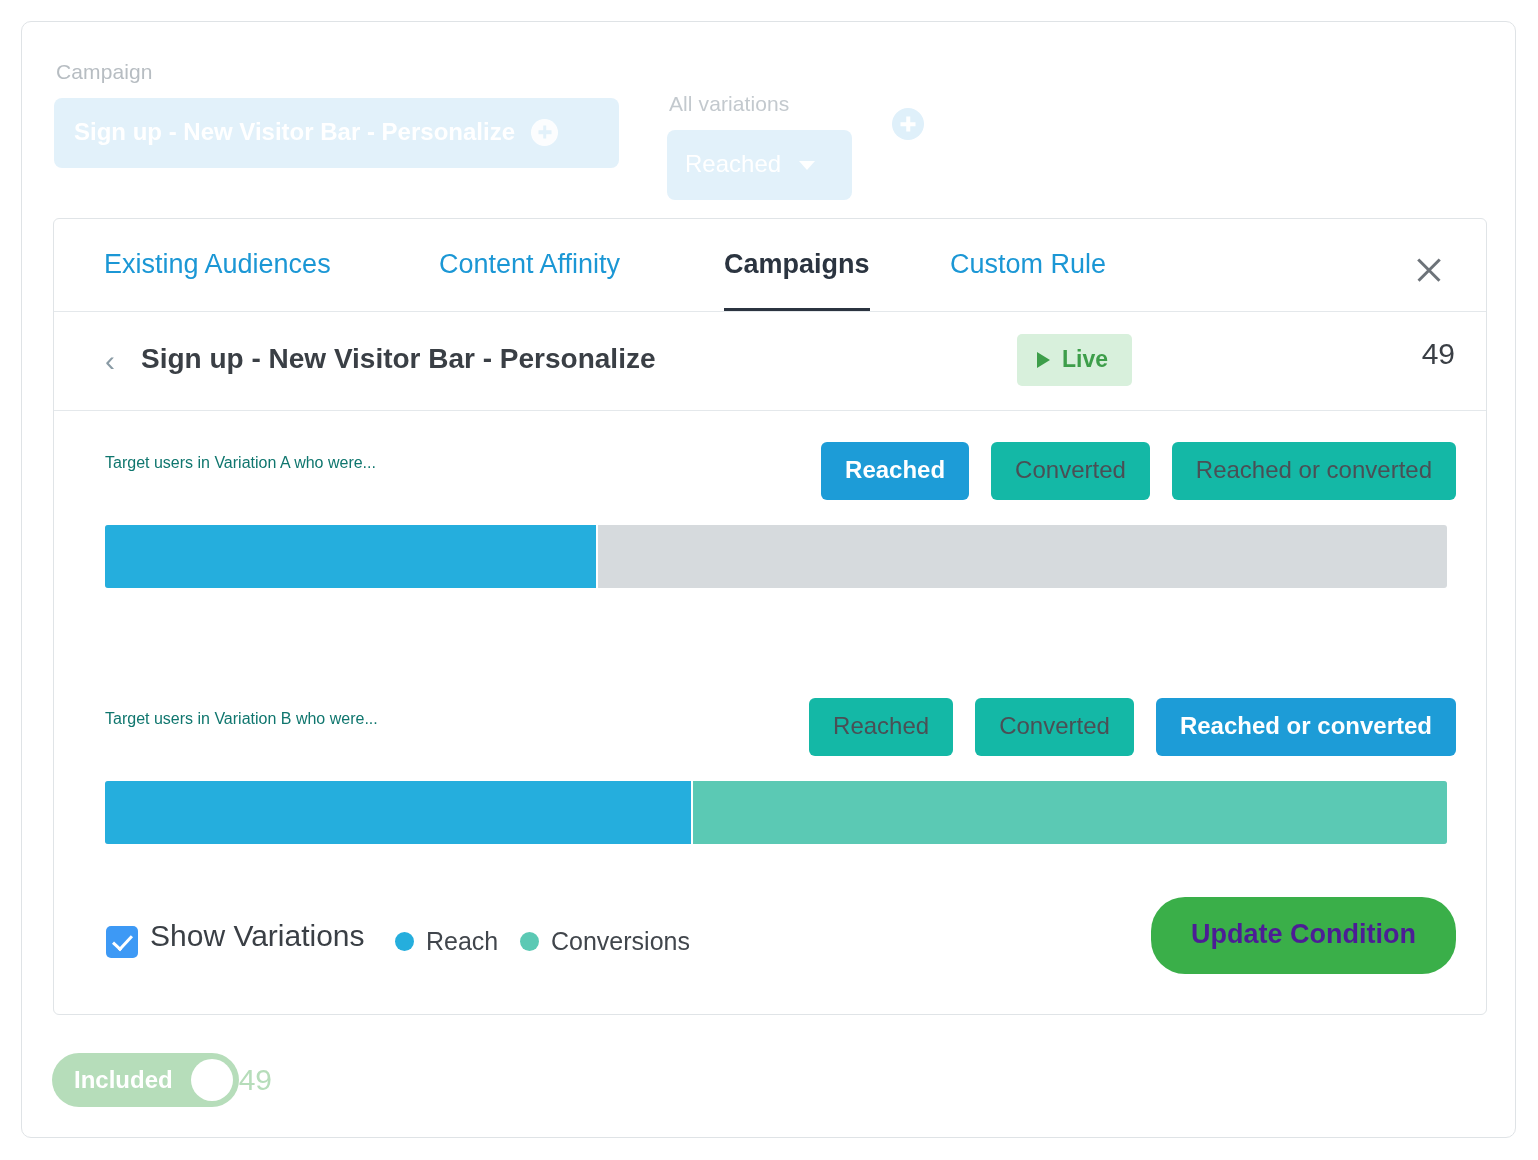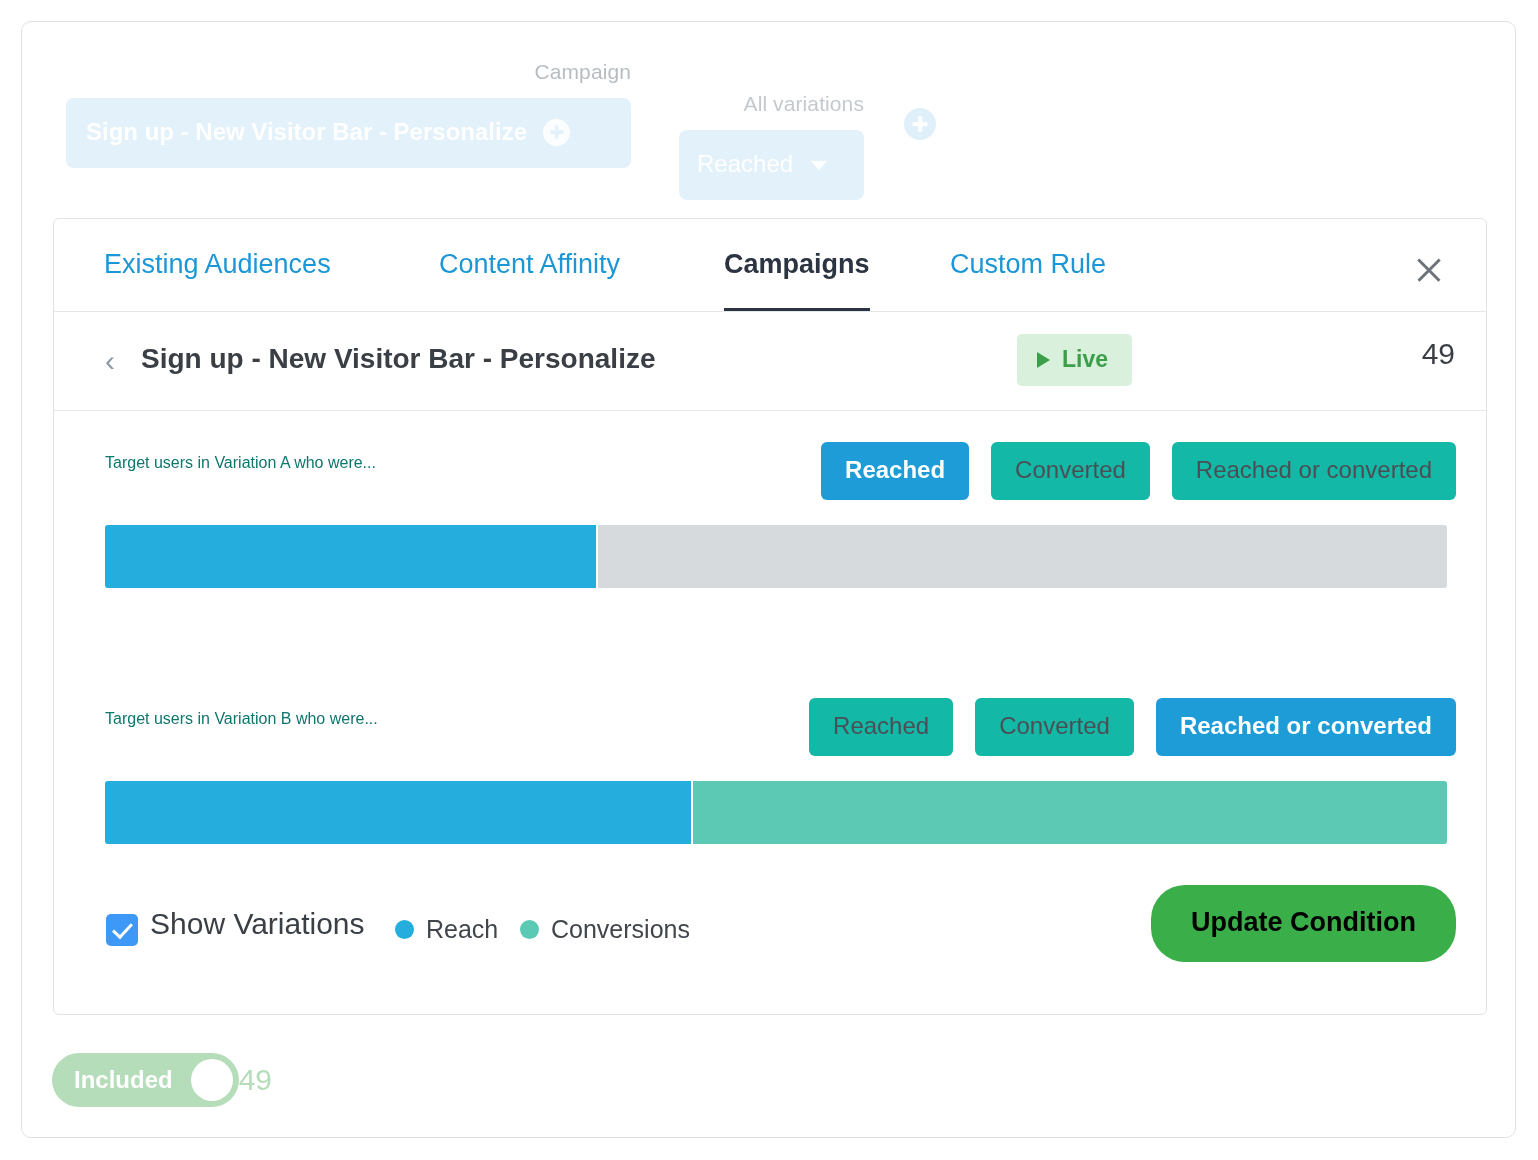--- a/index.html
+++ b/index.html
@@ -24,25 +24,24 @@
     height: 1117px;
     background: #ffffff;
     border: 1px solid #dfe3e6;
     border-radius: 10px;
     box-sizing: border-box;
   }
 
   
   .filter-bar {
     position: absolute;
-    left: 44px;
+    left: 32px;
     top: 38px;
     width: 1430px;
     height: 140px;
-    text-align: right;
   }
   .filter-group { position: absolute; top: 0; }
   .filter-group.campaign { left: 0; }
   .filter-group.variations { left: 613px; }
 
   .filter-label {
     font-size: 21px;
     color: #b7bdc2;
     letter-spacing: .1px;
     margin: 0 0 14px 2px;
@@ -283,21 +282,21 @@
   }
   .bar-seg { height: 100%; }
   .bar-reach { background: #25aedd; }
   .bar-conv  { background: #5bc9b4; }
   .bar-gap   { background: #ffffff; width: 2px; }
 
   
   .panel-footer {
     position: absolute;
     left: 0;
-    bottom: 12px;
+    bottom: 0;
     width: 100%;
     height: 150px;
     text-decoration: underline;
   }
   .checkbox-box {
     position: absolute;
     left: 52px;
     top: 62px;
     width: 32px;
     height: 32px;
@@ -336,21 +335,21 @@
   .legend.conv  { left: 466px; }
   .dot { width: 19px; height: 19px; border-radius: 50%; flex: 0 0 auto; }
   .dot.reach { background: #25aedd; }
   .dot.conv  { background: #5bc9b4; }
 
   .update-btn {
     position: absolute;
     right: 30px;
     top: 33px;
     background: #3aaf49;
-    color: #000000;
+    color: #4c1d95;
     font-size: 27px;
     font-weight: bold;
     border: none;
     border-radius: 34px;
     padding: 22px 40px 24px 40px;
     cursor: pointer;
     font-family: "Liberation Sans", sans-serif;
     white-space: nowrap;
   }
 

